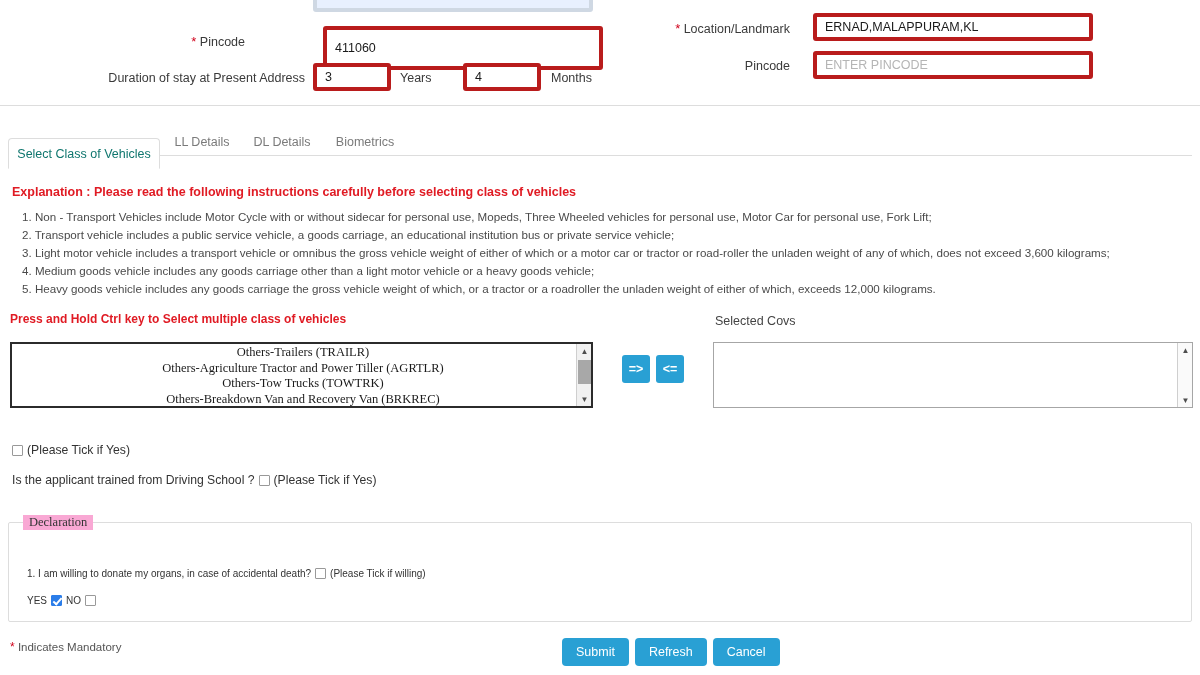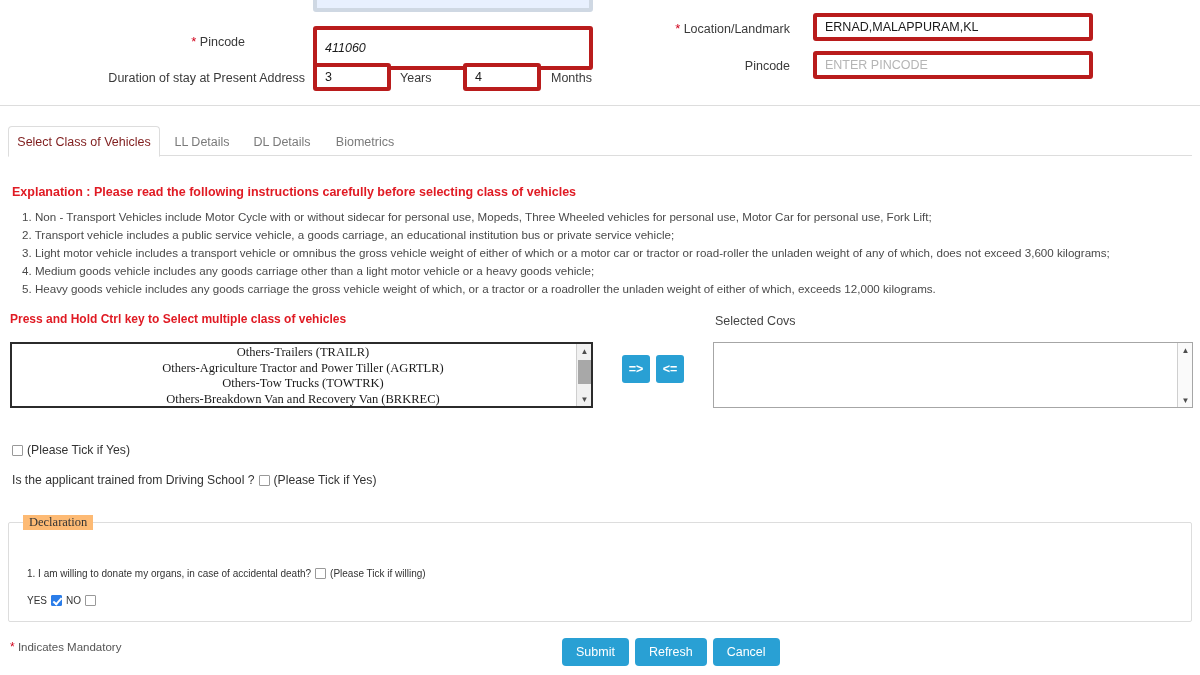--- a/index.html
+++ b/index.html
@@ -59,25 +59,26 @@
   }
   .tab {
     position: absolute; top: 0; height: 31px;
     display: flex; align-items: center; justify-content: center;
     font-size: 12.5px; color: #7a7a7a;
     padding: 0 14px;
     white-space: nowrap;
     cursor: pointer;
   }
   .tab.active {
-    color: #7f1d1d;
+    color: #0f766e;
     background: #ffffff;
     border: 1px solid #dddddd;
     border-bottom: 1px solid #ffffff;
     border-radius: 4px 4px 0 0;
+    margin-top: 12px;
   }
 
   
   .expl-title {
     position: absolute; left: 12px; top: 185px;
     font-size: 12.5px; font-weight: bold; color: #e01b24;
     white-space: nowrap;
   }
   .expl-list {
     position: absolute; left: 22px; top: 208px;
@@ -163,21 +164,21 @@
     border-width: 0 2px 2px 0; transform: rotate(42deg);
   }
 
   
   .decl {
     position: absolute; left: 8px; top: 522px; width: 1184px; height: 100px;
     border: 1px solid #dddddd; border-radius: 2px;
   }
   .decl-legend {
     position: absolute; left: 14px; top: -8px;
-    background: #fdba74; padding: 0 6px;
+    background: #f9a8d4; padding: 0 6px;
     font-family: "Liberation Serif", serif;
     font-size: 12.5px; color: #333333;
   }
   .decl-item {
     position: absolute; left: 18px;
     font-size: 10px; color: #333333; white-space: nowrap;
     display: flex; align-items: center; gap: 4px;
   }
 
   
@@ -201,21 +202,21 @@
 
   <div class="addr-section">
     <div class="addr-grid">
 
       <input class="txt filled-blue" style="left: 313px; top: -14px; width: 280px; height: 26px;" readonly="" value="">
 
       <div class="fld-label" style="left:130px; top:35px; width:115px;">
         <span class="req">*</span>
         <span>Pincode</span>
       </div>
-      <input class="txt" style="left: 313px; top: 26px; width: 280px; height: 44px; font-style: italic;" value="411060">
+      <input class="txt" style="left: 323px; top: 26px; width: 280px; height: 44px;" value="411060">
 
       <div class="fld-label" style="left:90px; top:71px; width:215px;">Duration of stay at Present Address</div>
       <input class="txt" style="left: 313px; top: 63px; width: 78px; height: 28px;" value="3">
       <div class="unit-label" style="left:400px; top:71px;">Years</div>
       <input class="txt" style="left: 463px; top: 63px; width: 78px; height: 28px;" value="4">
       <div class="unit-label" style="left:551px; top:71px;">Months</div>
 
       <div class="fld-label" style="left:640px; top:22px; width:150px;">
         <span class="req">*</span>
         <span>Location/Landmark</span>

